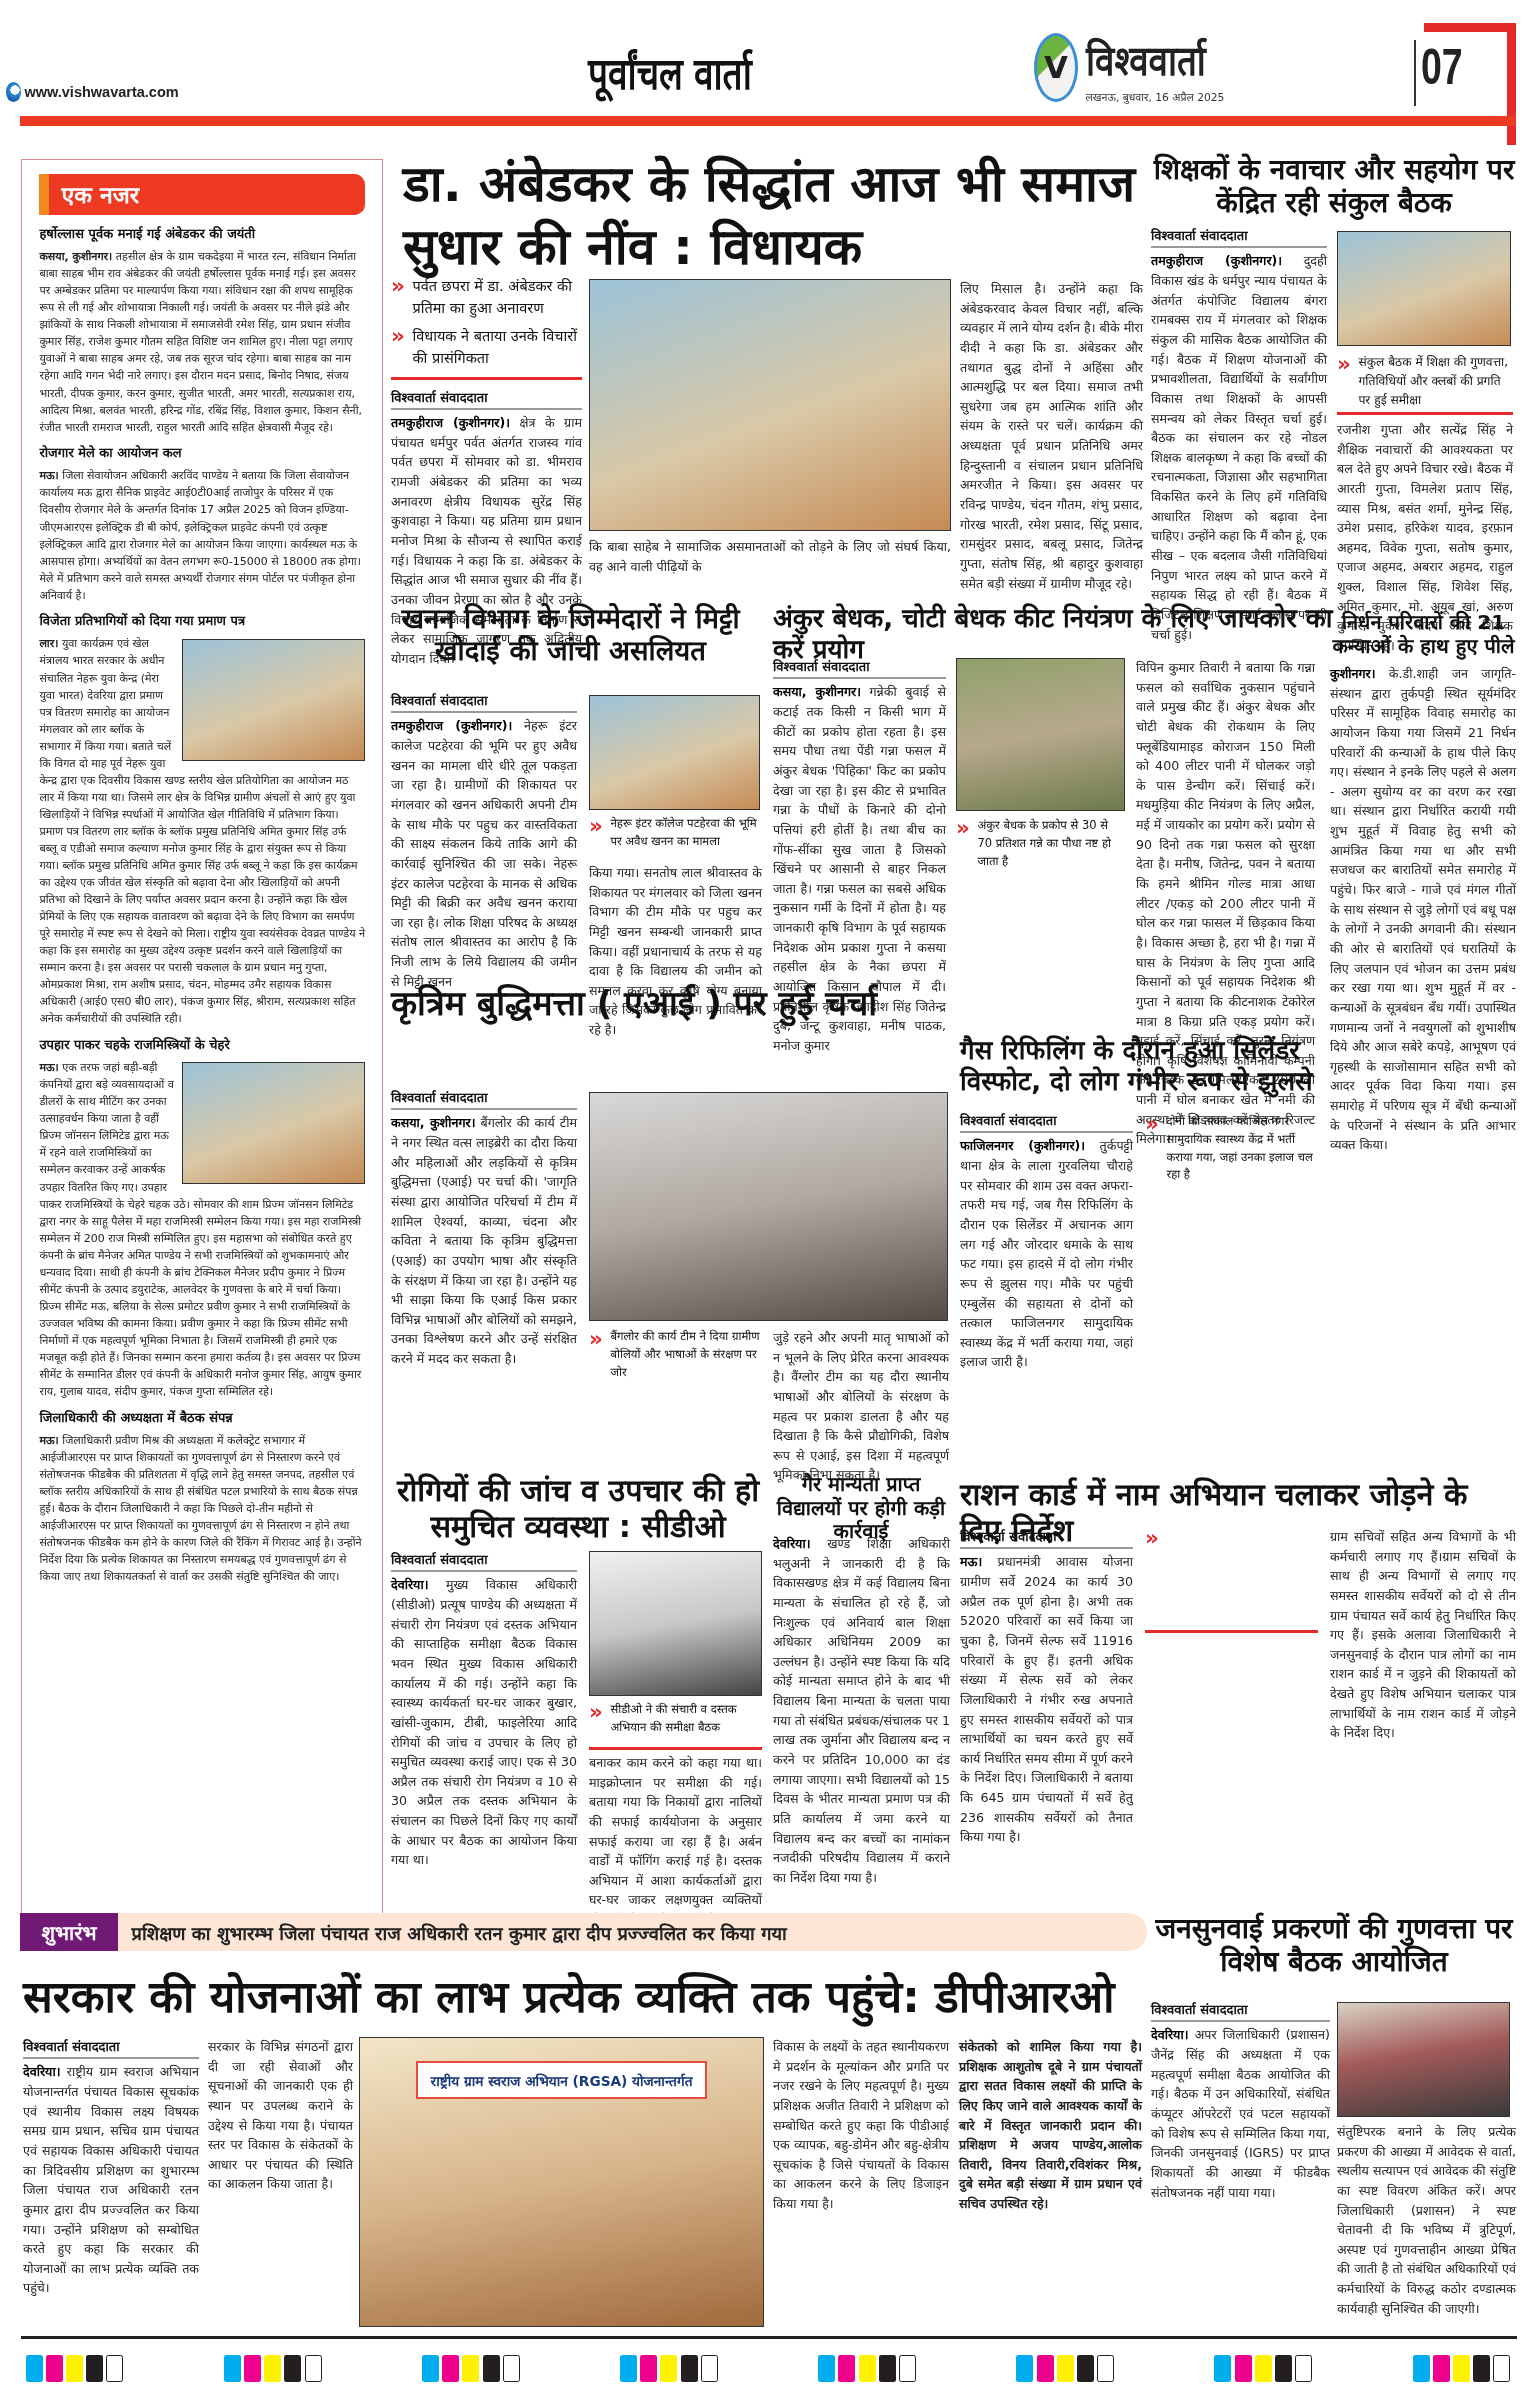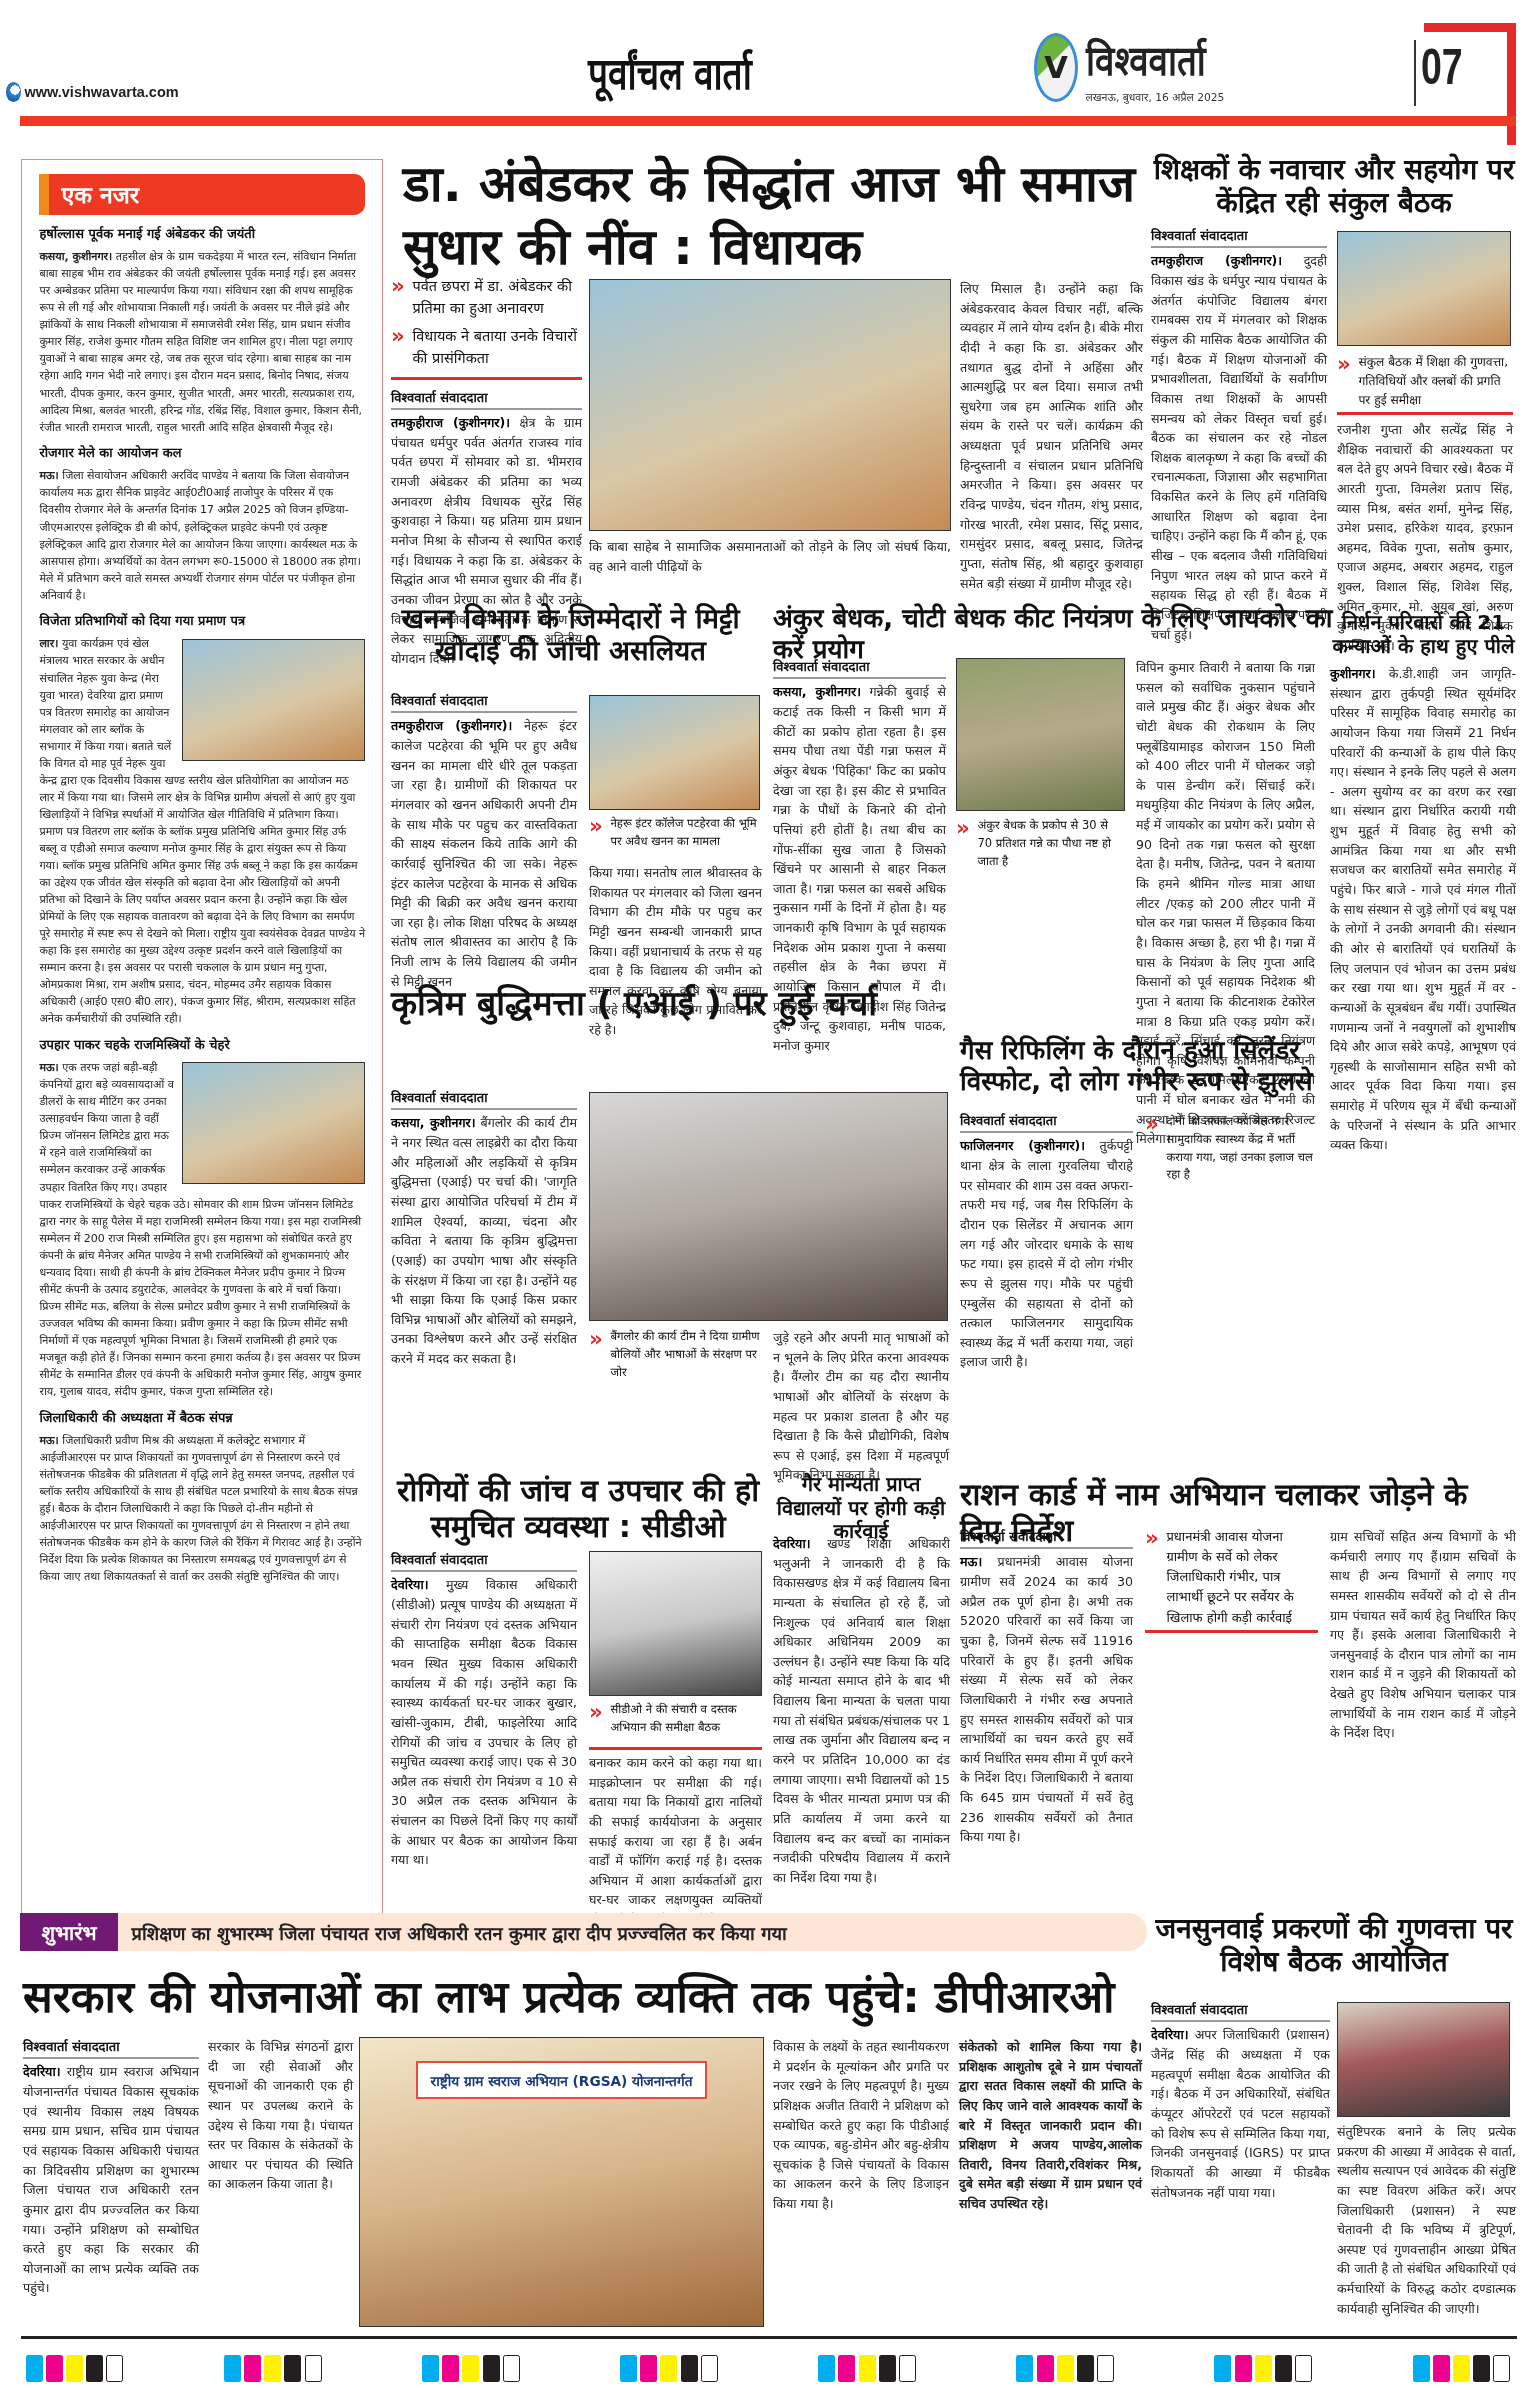--- a/index.html
+++ b/index.html
@@ -190,21 +190,20 @@
 <h2 class="abs hl" style="left:771px;top:1473px;width:180px;font-size:20px;text-align:center;">गैर मान्यता प्राप्त विद्यालयों पर होगी कड़ी कार्रवाई</h2>
 <p class="abs body-text" style="left:773px;top:1534px;width:177px;"><b>देवरिया।</b> <span>खण्ड शिक्षा अधिकारी भलुअनी ने जानकारी दी है कि विकासखण्ड क्षेत्र में कई विद्यालय बिना मान्यता के संचालित हो रहे हैं, जो निःशुल्क एवं अनिवार्य बाल शिक्षा अधिकार अधिनियम 2009 का उल्लंघन है। उन्होंने स्पष्ट किया कि यदि कोई मान्यता समाप्त होने के बाद भी विद्यालय बिना मान्यता के चलता पाया गया तो संबंधित प्रबंधक/संचालक पर 1 लाख तक जुर्माना और विद्यालय बन्द न करने पर प्रतिदिन 10,000 का दंड लगाया जाएगा। सभी विद्यालयों को 15 दिवस के भीतर मान्यता प्रमाण पत्र की प्रति कार्यालय में जमा करने या विद्यालय बन्द कर बच्चों का नामांकन नजदीकी परिषदीय विद्यालय में कराने का निर्देश दिया गया है।</span></p>
 
 <h2 class="abs hl" style="left:960px;top:1477px;width:557px;font-size:30.5px;">राशन कार्ड में नाम अभियान चलाकर जोड़ने के दिए निर्देश</h2>
 <div class="abs" style="left:960px;top:1527px;width:173px;">
   <div class="byline">विश्ववार्ता संवाददाता</div>
   <p class="body-text"><b>मऊ।</b> <span>प्रधानमंत्री आवास योजना ग्रामीण सर्वे 2024 का कार्य 30 अप्रैल तक पूर्ण होना है। अभी तक 52020 परिवारों का सर्वे किया जा चुका है, जिनमें सेल्फ सर्वे 11916 परिवारों के हुए हैं। इतनी अधिक संख्या में सेल्फ सर्वे को लेकर जिलाधिकारी ने गंभीर रुख अपनाते हुए समस्त शासकीय सर्वेयरों को पात्र लाभार्थियों का चयन करते हुए सर्वे कार्य निर्धारित समय सीमा में पूर्ण करने के निर्देश दिए। जिलाधिकारी ने बताया कि 645 ग्राम पंचायतों में सर्वे हेतु 236 शासकीय सर्वेयरों को तैनात किया गया है।</span></p>
 </div>
 <div class="abs kicker" style="left:1145px;top:1527px;width:173px;font-size:13px;">
     <span class="chev">»</span>
-    <span>प्रधानमंत्री आवास योजना ग्रामीण के सर्वे को लेकर जिलाधिकारी गंभीर, पात्र लाभार्थी छूटने पर सर्वेयर के खिलाफ होगी कड़ी कार्रवाई</span>
   </div>
 <div class="abs red-rule" style="left:1145px;top:1630px;width:173px;"></div>
 <p class="abs body-text" style="left:1330px;top:1527px;width:186px;">ग्राम सचिवों सहित अन्य विभागों के भी कर्मचारी लगाए गए हैं।ग्राम सचिवों के साथ ही अन्य विभागों से लगाए गए समस्त शासकीय सर्वेयरों को दो से तीन ग्राम पंचायत सर्वे कार्य हेतु निर्धारित किए गए हैं। इसके अलावा जिलाधिकारी ने जनसुनवाई के दौरान पात्र लोगों का नाम राशन कार्ड में न जुड़ने की शिकायतों को देखते हुए विशेष अभियान चलाकर पात्र लाभार्थियों के नाम राशन कार्ड में जोड़ने के निर्देश दिए।</p>
 
 <div class="abs shubh-bar">
   <div class="shubh-tag">शुभारंभ</div>
   <div class="shubh-text">प्रशिक्षण का शुभारम्भ जिला पंचायत राज अधिकारी रतन कुमार द्वारा दीप प्रज्ज्वलित कर किया गया</div>
 </div>
 
 <h2 class="abs hl" style="left:23px;top:1971px;width:1122px;font-size:44px;">सरकार की योजनाओं का लाभ प्रत्येक व्यक्ति तक पहुंचे: डीपीआरओ</h2>

